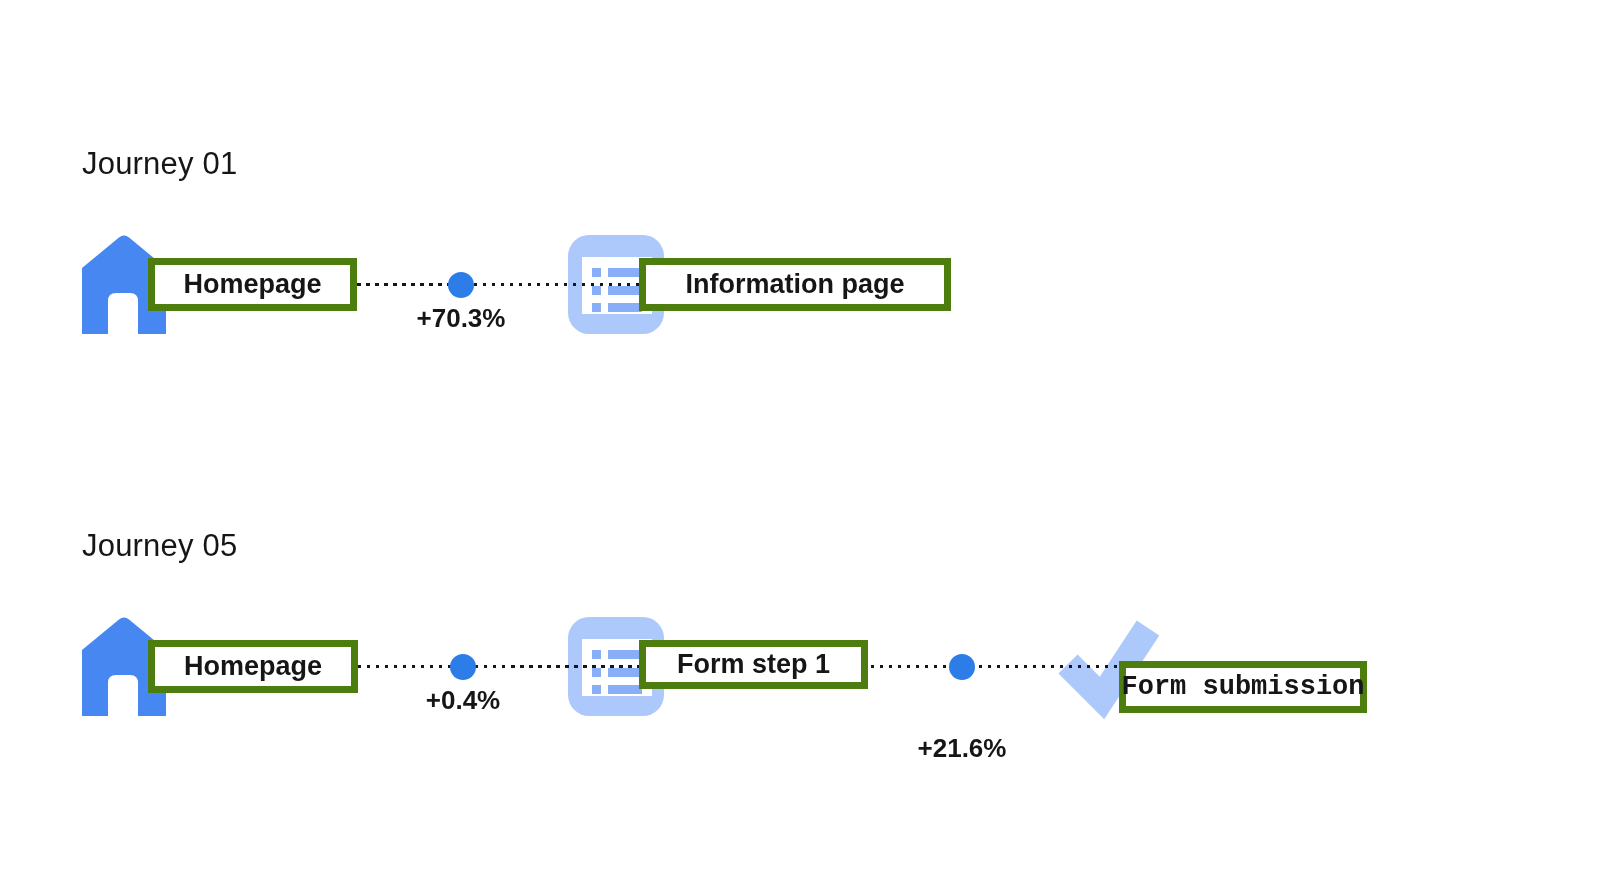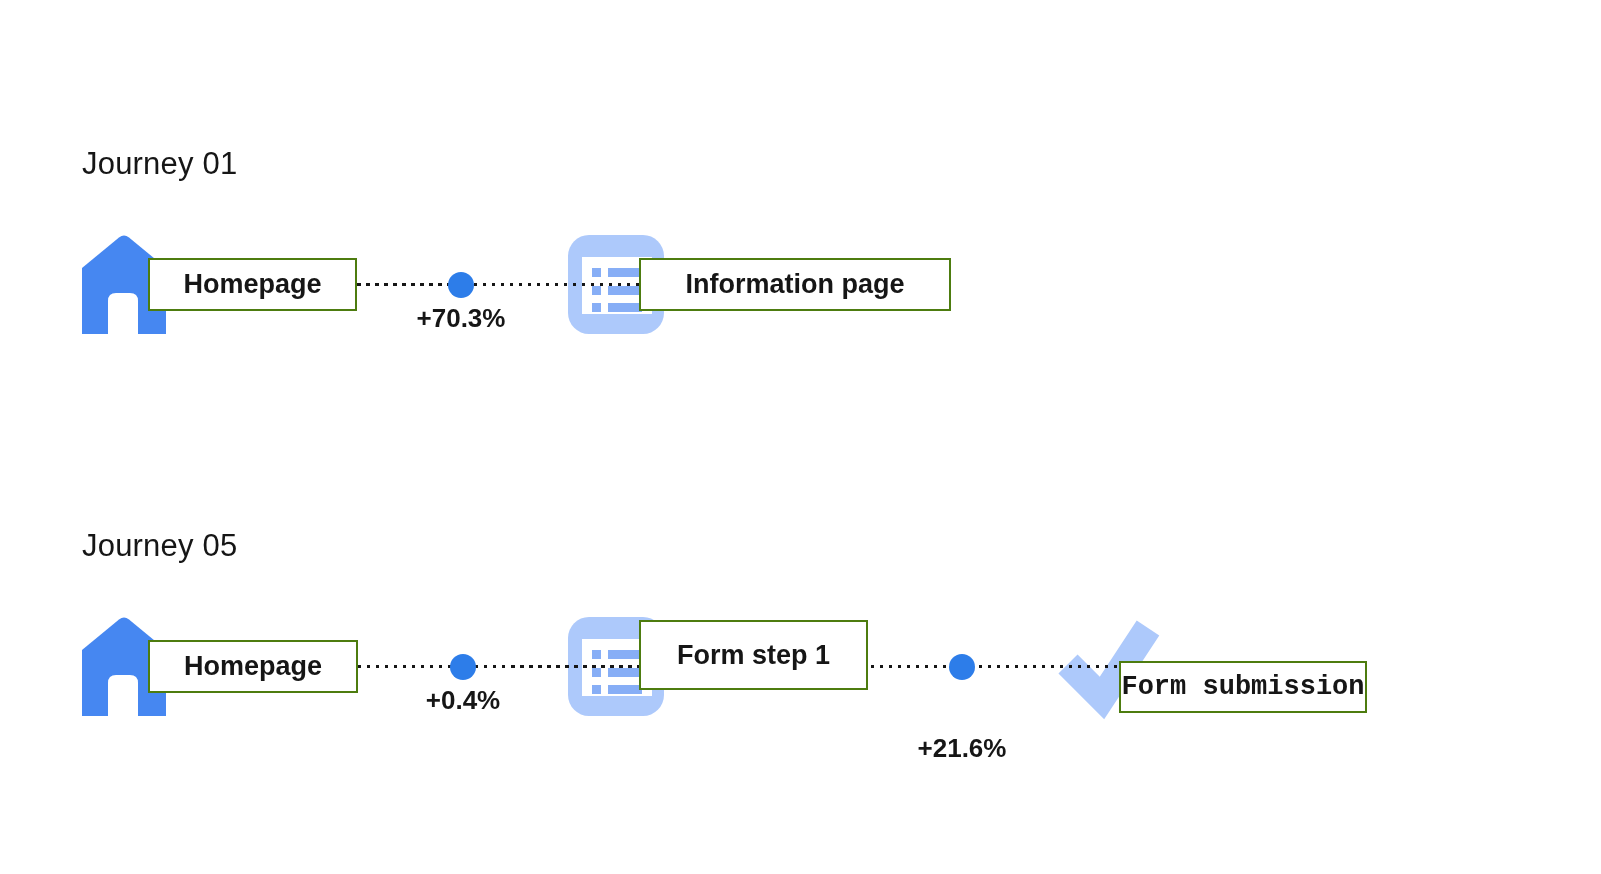--- a/index.html
+++ b/index.html
@@ -44,21 +44,21 @@
     text-align: center;
     font-size: 26px;
     font-weight: 700;
     color: #161616;
     z-index: 3;
   }
   .label-box {
     position: absolute;
     box-sizing: border-box;
     background: #ffffff;
-    border: 2px solid #4d7c0f;
+    border: 7px solid #4d7c0f;
     display: flex;
     align-items: center;
     justify-content: center;
     z-index: 4;
   }
   .label-box .label-text {
     font-size: 27px;
     font-weight: 700;
     color: #161616;
     white-space: nowrap;
@@ -132,20 +132,20 @@
 
   <div class="step-icon" style="left:1052px; top:612px; width:110px; height:108px;">
     <svg width="110" height="108" viewBox="0 0 110 108" xmlns="http://www.w3.org/2000/svg">
       <path d="M16 52 L50 86 L96 16" fill="none" stroke="#adc9fb" stroke-width="27"></path>
     </svg>
   </div>
 
   <div class="label-box" style="left:148px; top:640px; width:210px; height:53px;">
     <span class="label-text">Homepage</span>
   </div>
-  <div class="label-box" style="left:639px; top:620px; width:229px; height:70px;">
+  <div class="label-box" style="left:639px; top:640px; width:229px; height:49px;">
     <span class="label-text">Form step 1</span>
   </div>
   <div class="label-box" style="left:1119px; top:661px; width:248px; height:52px;font-family:Liberation Mono, monospace;">
     <span class="label-text">Form submission</span>
   </div>
 
 </div>
 
 </body></html>

